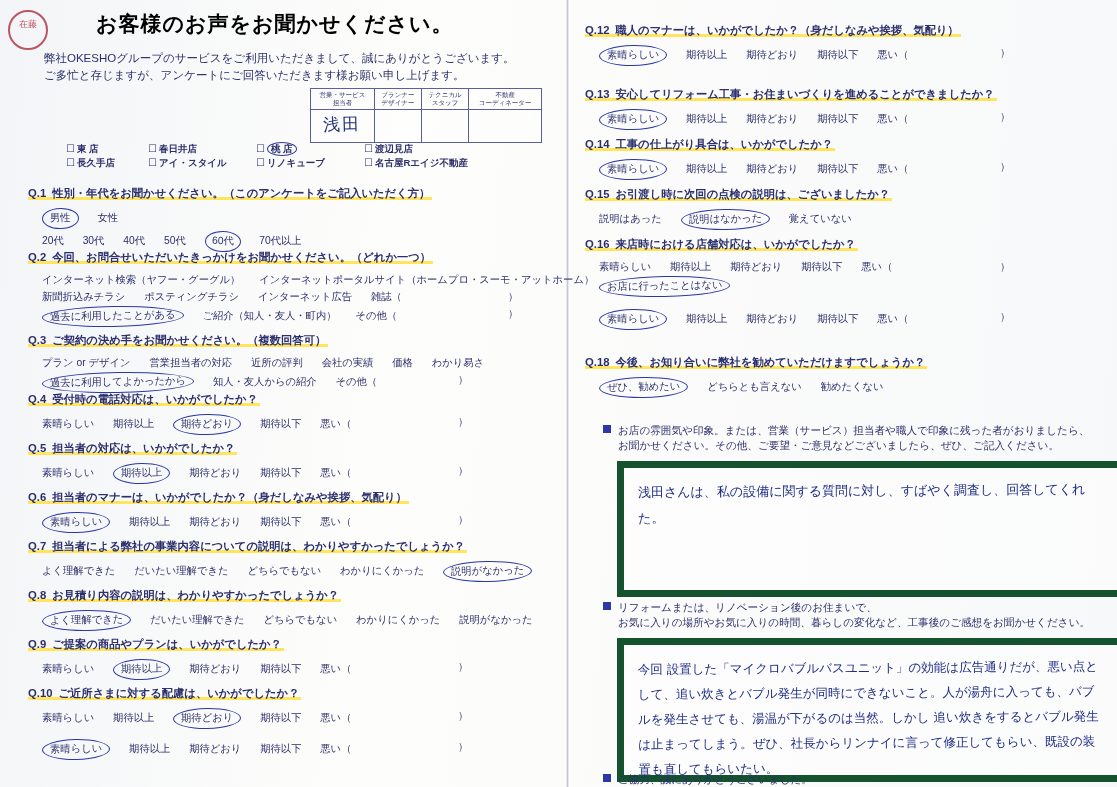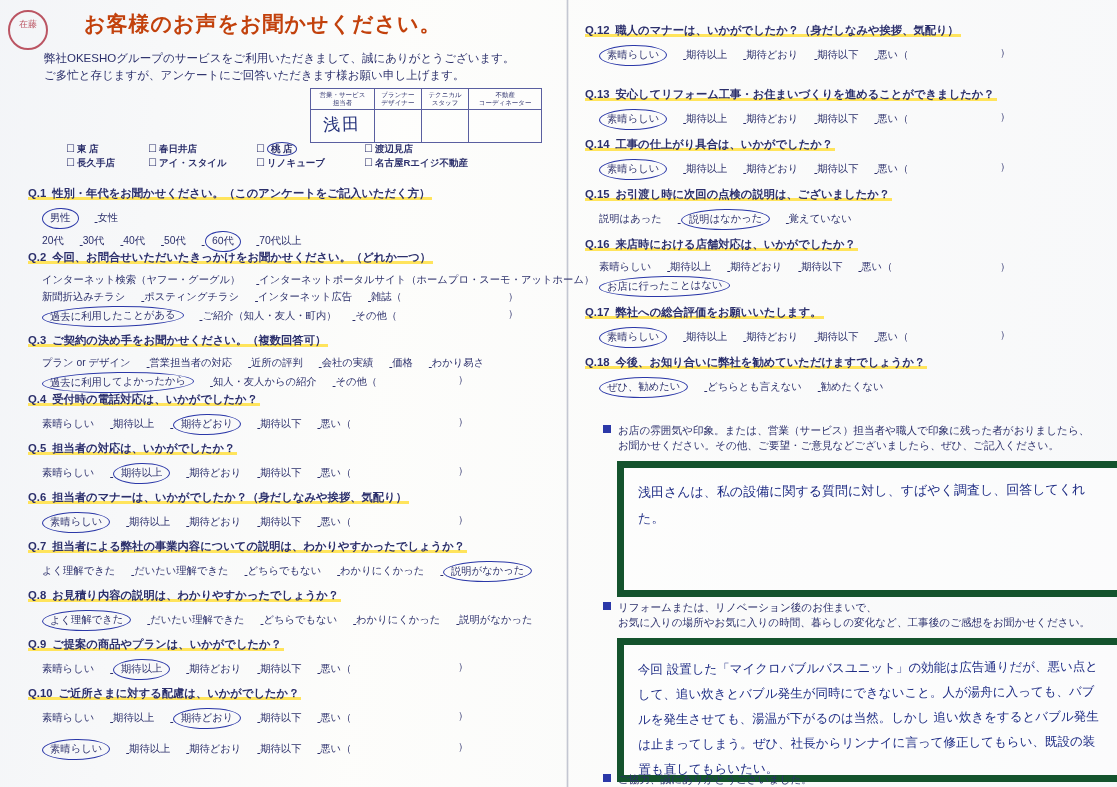--- a/index.html
+++ b/index.html
@@ -20,22 +20,22 @@
   .col-right{position:absolute;left:585px;top:0;width:532px;height:787px;}
 
   
   .stamp{
     position:absolute;left:8px;top:10px;width:40px;height:40px;border-radius:50%;
     border:2px solid #b23a4a;color:#b23a4a;font-size:9px;line-height:11px;
     text-align:center;padding-top:7px;box-sizing:border-box;opacity:.85;
     font-family:"DejaVu Serif",serif;
   }
   .title{
-    position:absolute;left:84px;top:10px;font-size:21px;font-weight:bold;
-    letter-spacing:1px;color:#c2410c;
+    position:absolute;left:96px;top:10px;font-size:21px;font-weight:bold;
+    letter-spacing:1px;color:#000000;
   }
   .lead{position:absolute;left:44px;top:50px;font-size:11.5px;line-height:17px;color:#2b2f6b;}
 
   
   .staff-table{
     position:absolute;left:310px;top:88px;width:232px;height:50px;
     border:1px solid #5a5fa0;border-collapse:collapse;font-size:6.5px;
     background:rgba(255,255,255,.35);
   }
   .staff-table td{border:1px solid #5a5fa0;text-align:center;vertical-align:middle;
@@ -62,21 +62,21 @@
 
   
   .q{position:absolute;left:28px;}
   .qr{position:absolute;left:0px;}
   .q-title{
     font-size:11.3px;font-weight:bold;display:inline-block;
     background:linear-gradient(transparent 72%, #ffe45c 72%, #ffe45c 96%, transparent 96%);
     padding-right:2px;
   }
   .q-title .num{margin-right:6px;}
-  .opts{font-size:10.3px;margin-top:7px;margin-left:14px;line-height:16px;white-space:nowrap;text-decoration:underline;}
+  .opts{font-size:10.3px;margin-top:7px;margin-left:14px;line-height:16px;white-space:nowrap;}
   .opts .o{margin-right:16px;display:inline-block;}
   .ell{
     border:1.7px solid #2b38a8;border-radius:50%;
     padding:1px 7px 2px 7px;display:inline-block;
     transform:rotate(-1deg);
   }
   .ell2{
     border:1.7px solid #2b38a8;border-radius:50%;
     padding:1px 6px 2px 6px;display:inline-block;
     transform:rotate(1deg);
@@ -382,23 +382,20 @@
         <span class="o">期待以下</span>
         <span class="o">悪い（</span>
         <span style="position:absolute;left:415px;">）</span>
       </div>
       <div class="opts" style="margin-top:1px;">
         <span class="o"><span class="ell">お店に行ったことはない</span></span>
       </div>
     </div>
 
     <div class="qr" style="top:302px;">
-      <div class="q-title">
-        <span class="num">Q.17</span><span>弊社への総合評価をお願いいたします。</span>
-      </div>
       <div class="opts">
         <span class="o"><span class="ell">素晴らしい</span></span>
         <span class="o">期待以上</span>
         <span class="o">期待どおり</span>
         <span class="o">期待以下</span>
         <span class="o">悪い（</span>
         <span style="position:absolute;left:415px;">）</span>
       </div>
     </div>
 

